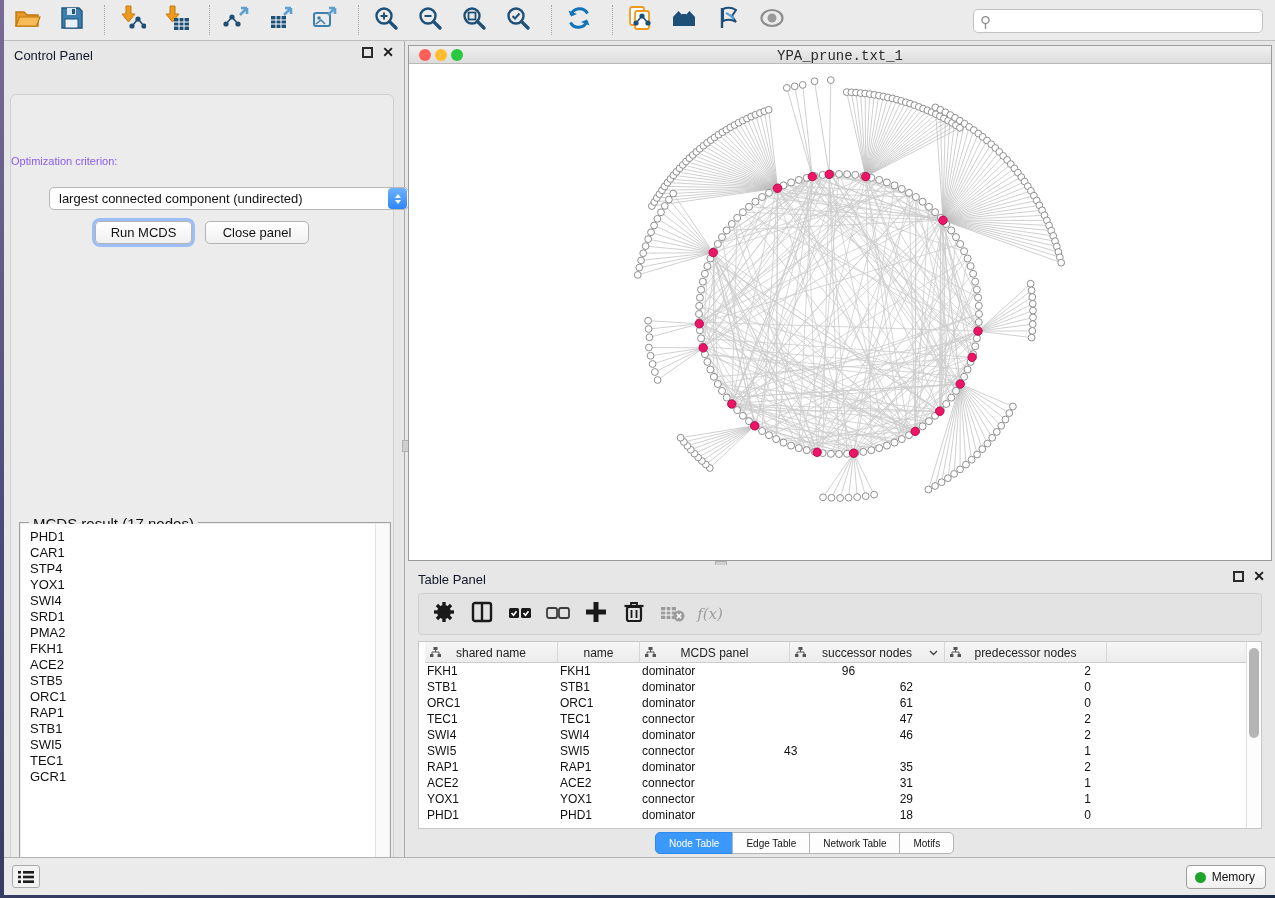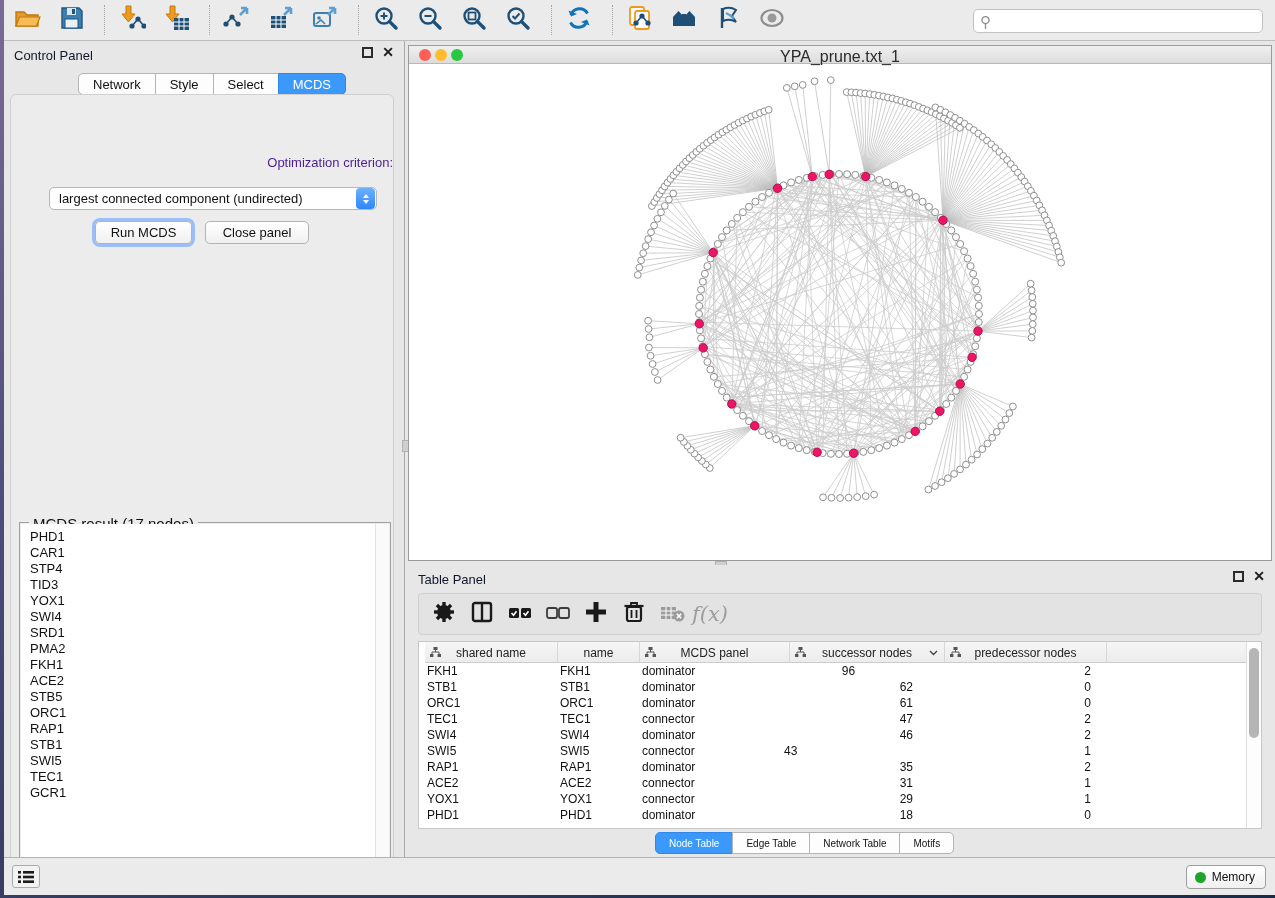--- a/index.html
+++ b/index.html
@@ -29,22 +29,22 @@
   .close-btn { font-size:14px; font-weight:bold; color:#1b1b1b; line-height:11px; cursor:pointer; }
 
   .cp-tabs { position:absolute; left:74px; top:32px; display:flex; }
   .cp-tab { height:22px; padding:0 14px; background:#fdfdfd; border:1px solid #b4b4b4; margin-left:-1px;
     font-size:13px; color:#111; display:flex; align-items:center; cursor:pointer; }
   .cp-tab:first-child { border-radius:5px 0 0 5px; margin-left:0; }
   .cp-tab:last-child { border-radius:0 5px 5px 0; }
   .cp-tab.active { background:#3b99fc; color:#fff; border-color:#2f87e8; }
 
   .cp-content { position:absolute; left:6px; top:53px; width:384px; height:792px; background:#ececec; border:1px solid #cfcfcf; border-radius:6px; }
-  .opt-label { position:absolute; left:0; top:60px; width:100%; text-align:right; font-size:13px; color:#4c1d95; }
-  .criterion { position:absolute; left:38px; top:92px; width:328px; height:23px; background:#fff; border:1px solid #b7b7b7;
+  .opt-label { position:absolute; left:0; top:60px; width:100%; text-align:left; font-size:11px; color:#8b5cf6; }
+  .criterion { position:absolute; left:38px; top:92px; width:360px; height:23px; background:#fff; border:1px solid #b7b7b7;
     border-radius:5px; display:flex; align-items:center; cursor:pointer; }
   .criterion .val { flex:1; font-size:13px; color:#111; padding-left:9px; white-space:nowrap; overflow:hidden; }
   .criterion .stepper { width:19px; height:21px; border-radius:4px; background:linear-gradient(#6db1fe,#2e86f7);
     display:flex; flex-direction:column; align-items:center; justify-content:center; gap:2px; margin-right:1px; }
   .arr-up { width:0; height:0; border-left:3.5px solid transparent; border-right:3.5px solid transparent; border-bottom:4.5px solid #fff; }
   .arr-dn { width:0; height:0; border-left:3.5px solid transparent; border-right:3.5px solid transparent; border-top:4.5px solid #fff; }
   .cp-button { position:absolute; height:23px; background:linear-gradient(#ffffff,#f0f0f0); border:1px solid #b3b3b3;
     border-radius:5px; font-size:13px; color:#111; font-family:"Liberation Sans",sans-serif; cursor:pointer; }
   .run-btn { left:84px; top:126px; width:97px; box-shadow:0 0 0 3px rgba(77,144,254,.5); }
   .closep-btn { left:194px; top:126px; width:104px; }
@@ -54,33 +54,33 @@
   .result-list { position:absolute; left:1px; top:1px; width:355px; height:366px; background:#fff; overflow:hidden; }
   .result-item { font-size:13px; line-height:16px; color:#111; padding-left:9px; }
   .result-item:first-child { margin-top:5px; }
   .result-scroll { position:absolute; right:1px; top:1px; width:14px; height:366px; background:#fafafa; border-left:1px solid #e2e2e2; }
 
   
   .net-window { position:absolute; left:404px; top:45px; width:864px; height:516px; background:#fff; border:1px solid #9b9b9b; }
   .net-titlebar { position:absolute; left:0; top:0; width:100%; height:18px;
     background:linear-gradient(#f0f0f0,#dcdcdc); border-bottom:1px solid #b9b9b9; }
   .traffic { position:absolute; top:3px; width:12px; height:12px; border-radius:50%; cursor:pointer; }
-  .net-title { position:absolute; top:2px; width:100%; text-align:center; font-size:16px; color:#2b2b2b; }
+  .net-title { position:absolute; top:2px; width:100%; text-align:center; font-size:14px; color:#2b2b2b;font-family:Liberation Mono, monospace; }
   .net-canvas { position:absolute; left:0; top:18px; }
 
   .v-splitter-handle { position:absolute; left:398px; top:440px; width:7px; height:12px; background:#cfcfcf; border:1px solid #b0b0b0; }
   .h-splitter-handle { position:absolute; left:711px; top:561px; width:12px; height:7px; background:#cfcfcf; border:1px solid #b0b0b0; }
 
   
   .table-panel { position:absolute; left:404px; top:565px; width:867px; height:292px; background:#e7e7e7; }
   .tp-toolbar { position:absolute; left:10px; top:28px; width:844px; height:42px; background:#e3e3e3;
     border:1px solid #cfcfcf; border-radius:4px; display:flex; align-items:center; padding-left:10px; }
   .tp-icon { width:30px; height:28px; margin-right:8px; display:flex; align-items:center; justify-content:center; cursor:pointer; }
   .tp-icon.disabled { cursor:default; }
-  .fx-label { font-family:"DejaVu Serif",serif; font-style:italic; font-size:21px; color:#9c9c9c; }
+  .fx-label { font-family:"DejaVu Serif",serif; font-style:italic; font-size:15px; color:#9c9c9c; }
 
   .node-table { position:absolute; left:10px; top:76px; width:844px; height:188px; background:#fff; border:1px solid #c7c7c7; }
   .nt-header { position:absolute; left:6px; top:0; height:21px; display:flex; width:829px;
     background:linear-gradient(#f6f6f6,#ececec); border-bottom:1px solid #cccccc; }
   .nt-hcell { height:21px; border-right:1px solid #d6d6d6; display:flex; align-items:center; justify-content:center;
     font-size:12px; color:#222; position:relative; cursor:pointer; }
   .nt-hcell .tree-ic { position:absolute; left:5px; top:5px; }
   .nt-hcell .sort-ic { position:absolute; right:6px; top:8px; }
   .nt-body { position:absolute; left:0; top:21px; width:829px; }
   .nt-row { display:flex; height:16px; }
@@ -251,44 +251,37 @@
       <input placeholder="" style="">
     </div>
   </div>
 
   <div class="control-panel">
     <div class="panel-title">Control Panel</div>
     <div class="panel-btns">
       <span class="float-btn"></span>
       <span class="close-btn">✕</span>
     </div>
-    <div class="cp-tabs" id="cp-tabs">
-        <div class="cp-tab">Network</div>
-        <div class="cp-tab">Style</div>
-        <div class="cp-tab">Select</div>
-        <div class="cp-tab active">MCDS</div>
-      </div>
     <div class="cp-content">
       <div class="opt-label">Optimization criterion:</div>
       <div class="criterion">
         <span class="val">largest connected component (undirected)</span>
         <span class="stepper">
             <span class="arr-up"></span>
             <span class="arr-dn"></span>
           </span>
       </div>
       <button class="cp-button run-btn">Run MCDS</button>
       <button class="cp-button closep-btn">Close panel</button>
       <div class="result-group">
         <div class="result-legend">MCDS result (17 nodes)</div>
         <div class="result-list" id="result-list">
             <div class="result-item">PHD1</div>
             <div class="result-item">CAR1</div>
             <div class="result-item">STP4</div>
-            <div class="result-item">TID3</div>
             <div class="result-item">YOX1</div>
             <div class="result-item">SWI4</div>
             <div class="result-item">SRD1</div>
             <div class="result-item">PMA2</div>
             <div class="result-item">FKH1</div>
             <div class="result-item">ACE2</div>
             <div class="result-item">STB5</div>
             <div class="result-item">ORC1</div>
             <div class="result-item">RAP1</div>
             <div class="result-item">STB1</div>

